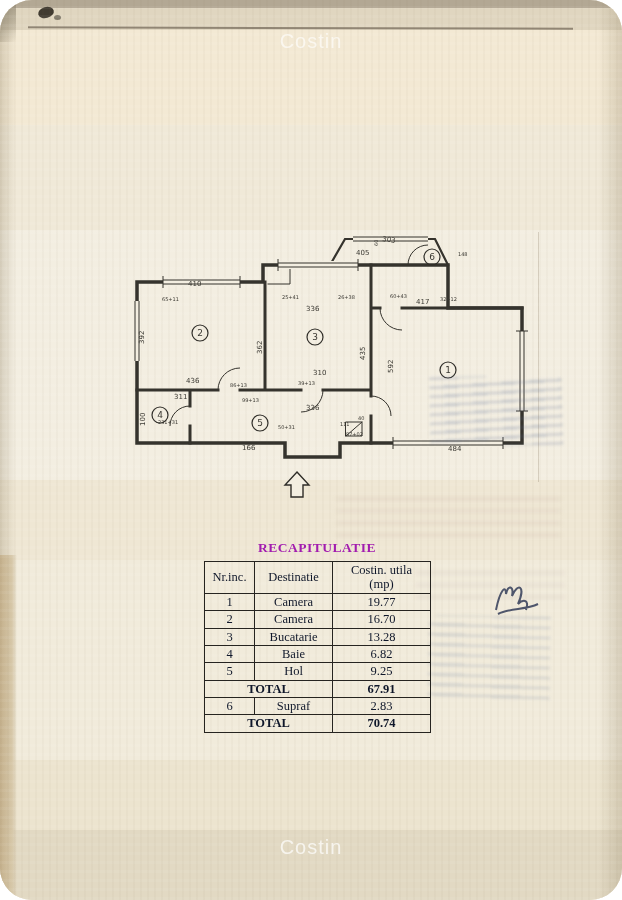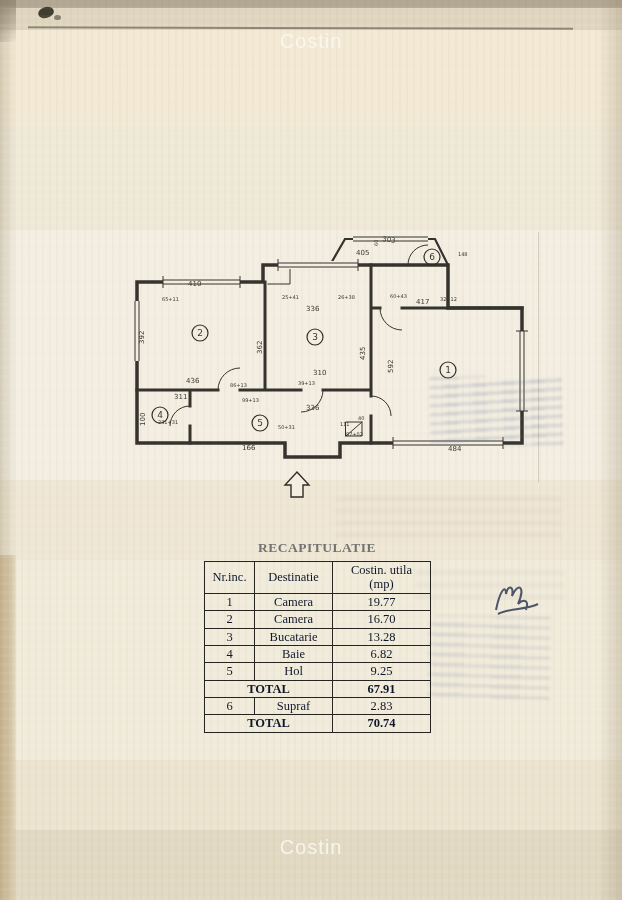--- a/index.html
+++ b/index.html
@@ -1,17 +1,17 @@
 <!DOCTYPE html>
 <html><head>
 <meta charset="utf-8">
 <style>
   html,body{margin:0;padding:0;}
   .page{position:relative;width:622px;height:900px;overflow:hidden;
-        background:#ece3cf;font-family:"Liberation Serif",serif;}
+        background:#ece3cf;font-family:"Liberation Serif",serif;border-radius:32px;}
   .band{position:absolute;left:0;right:0;}
   #b1{top:0;height:8px;background:#b3a894;}
   #b2{top:8px;height:22px;background:#e0d6c0;}
   #b3{top:30px;height:95px;background:#f3e9d4;}
   #b4{top:125px;height:105px;background:#f0e9d8;}
   #b5{top:230px;height:250px;background:#f3eee1;}
   #b6{top:480px;height:80px;background:#efe7d4;}
   #b7{top:560px;height:200px;background:#f1ebdb;}
   #b8{top:760px;height:70px;background:#ece4cf;}
   #b9{top:830px;height:70px;background:#e2d9c3;}
@@ -45,21 +45,21 @@
     background:repeating-linear-gradient(178deg,rgba(96,112,150,0.30) 0 2.5px,rgba(96,112,150,0) 2.5px,rgba(96,112,150,0) 9px);}
   .ghost1{left:336px;top:498px;width:225px;height:48px;filter:blur(2px);
     background:repeating-linear-gradient(180deg,rgba(160,120,110,0.18) 0 2px,transparent 2px 12px);}
   .ghost2{left:415px;top:572px;width:150px;height:30px;filter:blur(2px);
     background:repeating-linear-gradient(180deg,rgba(150,110,120,0.15) 0 2px,transparent 2px 12px);}
   .stamp2{left:428px;top:616px;width:122px;height:88px;transform:rotate(1deg);filter:blur(1.8px);
     background:repeating-linear-gradient(181deg,rgba(96,112,150,0.22) 0 2.5px,transparent 2.5px 10px);}
   #signature{position:absolute;left:492px;top:580px;}
   .recap{position:absolute;left:204px;top:540px;width:240px;}
   .recap-title{text-align:center;font-weight:bold;font-size:13.5px;letter-spacing:.5px;
-    color:#737373;margin-bottom:5px;width:226px;}
+    color:#a21caf;margin-bottom:5px;width:226px;}
   table.recap-table{border-collapse:collapse;table-layout:fixed;width:226px;color:#0f172a;}
   table.recap-table th,table.recap-table td{border:1px solid #262420;font-size:12.5px;
     font-weight:normal;text-align:center;padding:1px 2px;line-height:1.15;}
   table.recap-table td.total-label,table.recap-table td.total-value{font-weight:bold;}
 </style>
 </head>
 <body>
 
 <div class="page">
 

